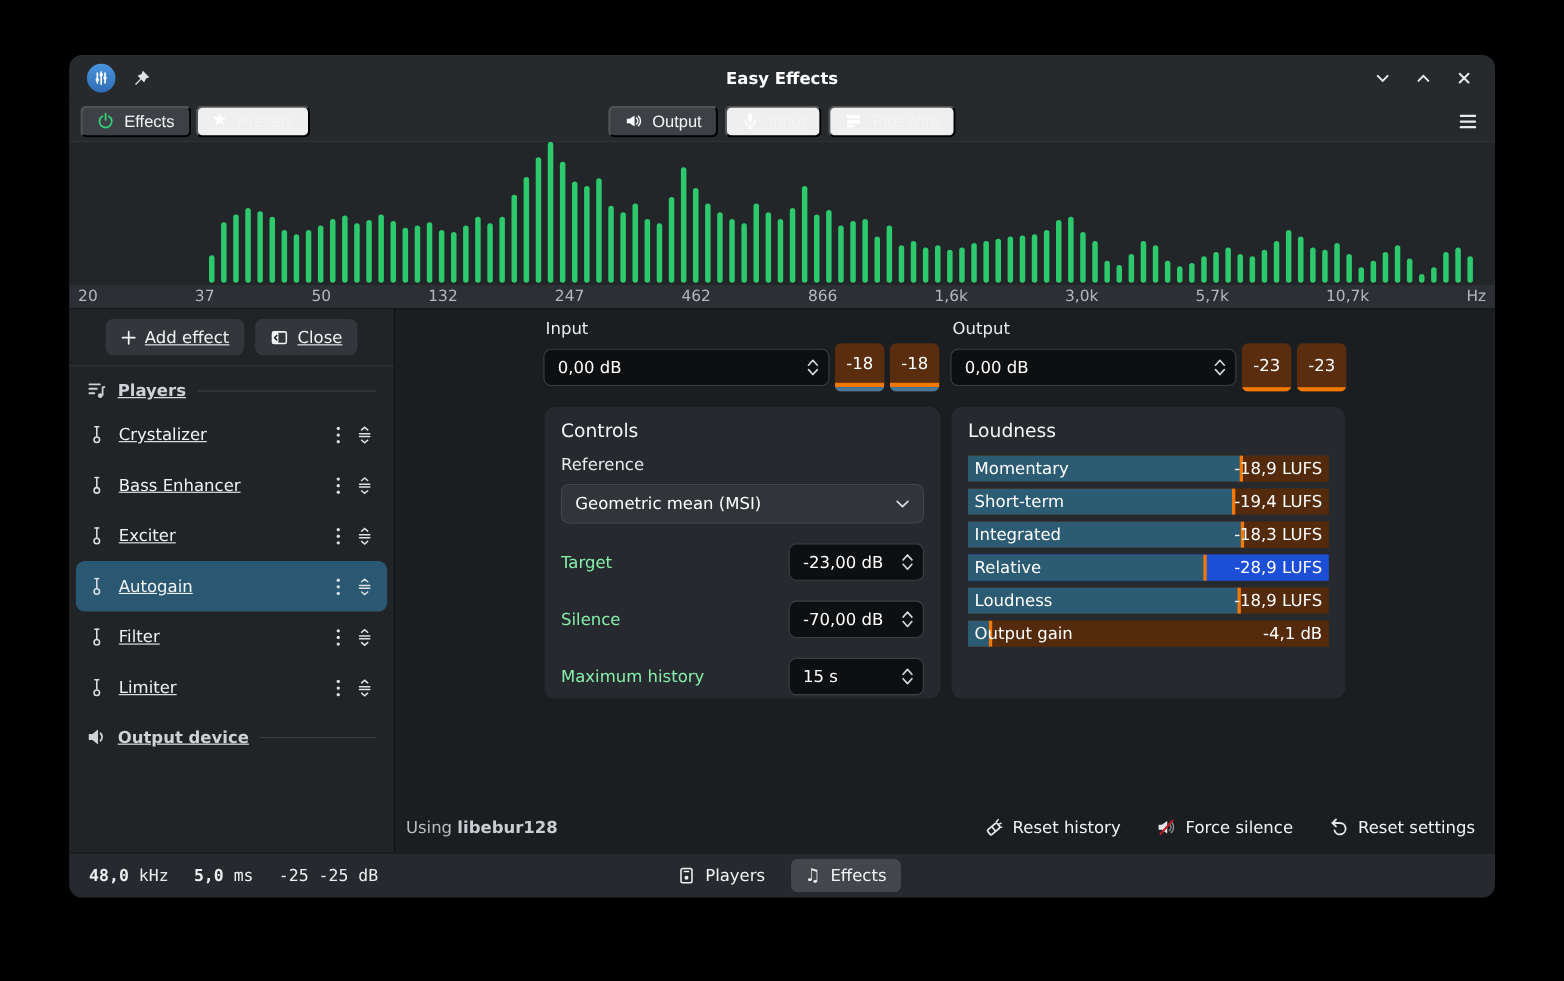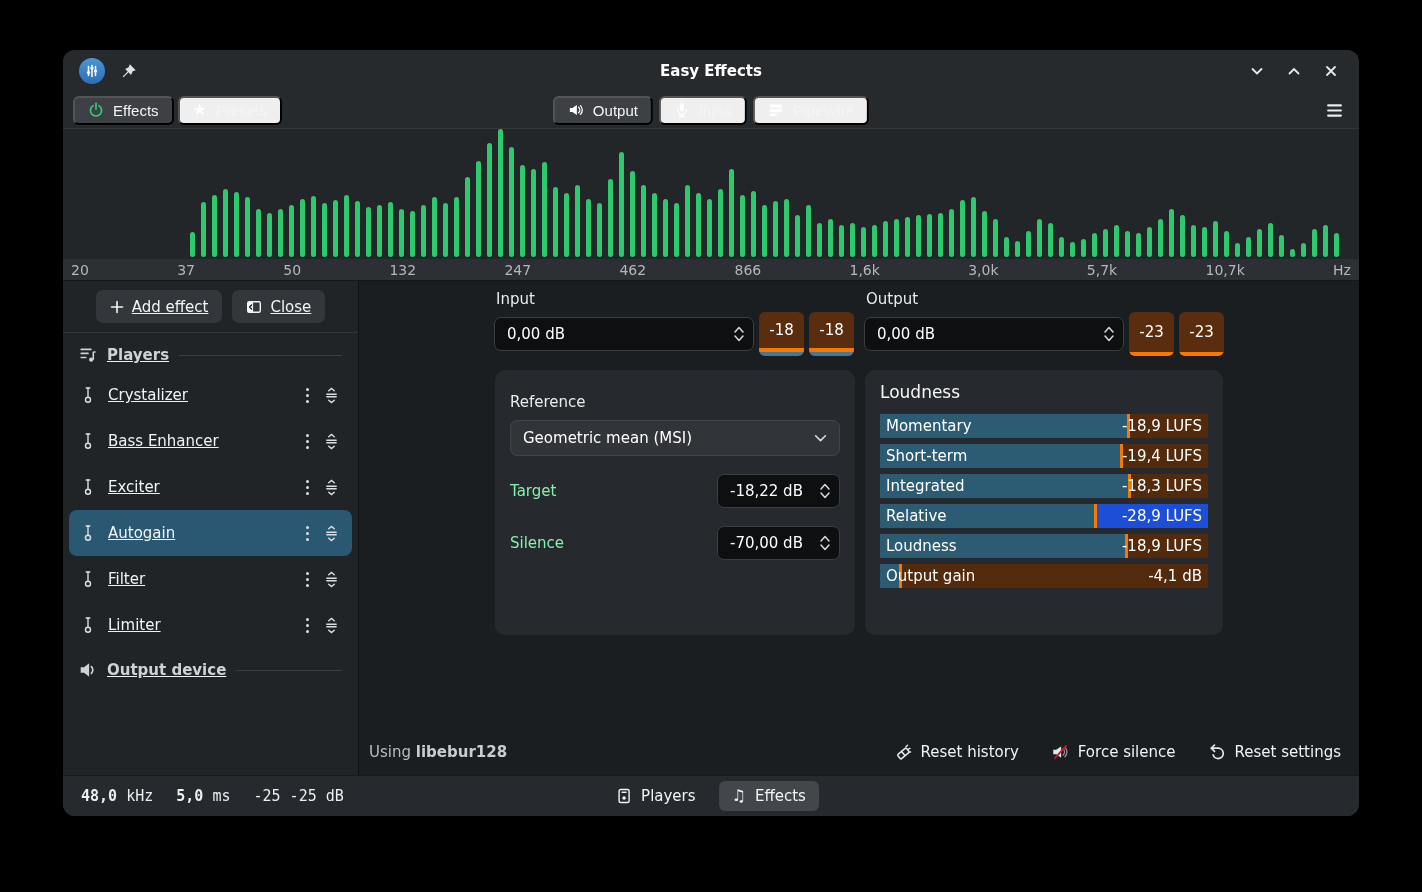--- a/index.html
+++ b/index.html
@@ -591,34 +591,35 @@
               <div class="meter-badge">
                 <span class="mb-num">-23</span>
                 <span class="mb-orange"></span>
               </div>
             </div>
           </div>
         </div>
 
         <div class="cards">
           <div class="card">
+            <div class="card-title">Controls</div>
             <div class="ref-label">Reference</div>
             <div class="dropdown">
               <span>Geometric mean (MSI)</span>
               <span class="dd-chevron">
                 <svg width="13" height="9" viewBox="0 0 12 8">
                     <path d="M1.5 1.5L6 6l4.5-4.5" fill="none" stroke="currentColor" stroke-width="1.5" stroke-linecap="round" stroke-linejoin="round"></path>
                   </svg>
               </span>
             </div>
             <div id="controls-rows">
   <div class="ctl-row">
     <span class="ctl-label">Target</span>
     <div class="spinbox">
-      <span class="spin-value">-18,22 dB</span>
+      <span class="spin-value">-23,00 dB</span>
       <span class="spin-arrows">
         <svg width="12" height="20" viewBox="0 0 12 20">
                         <path d="M2 8l4-4.5L10 8" fill="none" stroke="currentColor" stroke-width="1.5" stroke-linecap="round" stroke-linejoin="round"></path>
                         <path d="M2 12l4 4.5L10 12" fill="none" stroke="currentColor" stroke-width="1.5" stroke-linecap="round" stroke-linejoin="round"></path>
                       </svg>
       </span>
     </div>
   </div>
 
   <div class="ctl-row">
@@ -627,20 +628,32 @@
       <span class="spin-value">-70,00 dB</span>
       <span class="spin-arrows">
         <svg width="12" height="20" viewBox="0 0 12 20">
                         <path d="M2 8l4-4.5L10 8" fill="none" stroke="currentColor" stroke-width="1.5" stroke-linecap="round" stroke-linejoin="round"></path>
                         <path d="M2 12l4 4.5L10 12" fill="none" stroke="currentColor" stroke-width="1.5" stroke-linecap="round" stroke-linejoin="round"></path>
                       </svg>
       </span>
     </div>
   </div>
 
+  <div class="ctl-row">
+    <span class="ctl-label">Maximum history</span>
+    <div class="spinbox">
+      <span class="spin-value">15 s</span>
+      <span class="spin-arrows">
+        <svg width="12" height="20" viewBox="0 0 12 20">
+                        <path d="M2 8l4-4.5L10 8" fill="none" stroke="currentColor" stroke-width="1.5" stroke-linecap="round" stroke-linejoin="round"></path>
+                        <path d="M2 12l4 4.5L10 12" fill="none" stroke="currentColor" stroke-width="1.5" stroke-linecap="round" stroke-linejoin="round"></path>
+                      </svg>
+      </span>
+    </div>
+  </div>
 </div>
           </div>
           <div class="card" style="width:358px;">
             <div class="card-title">Loudness</div>
             <div class="ld-rows" id="loudness-rows">
   <div class="ld-row" style="background: rgb(84, 42, 12);">
     <div class="ld-fill" style="width: 75.5%; background: rgb(44, 91, 116);"></div>
     <div class="ld-marker" style="left: calc(75.5% - 1px); background: rgb(245, 121, 0);"></div>
     <span class="ld-label">Momentary</span>
     <span class="ld-value">-18,9 LUFS</span>

